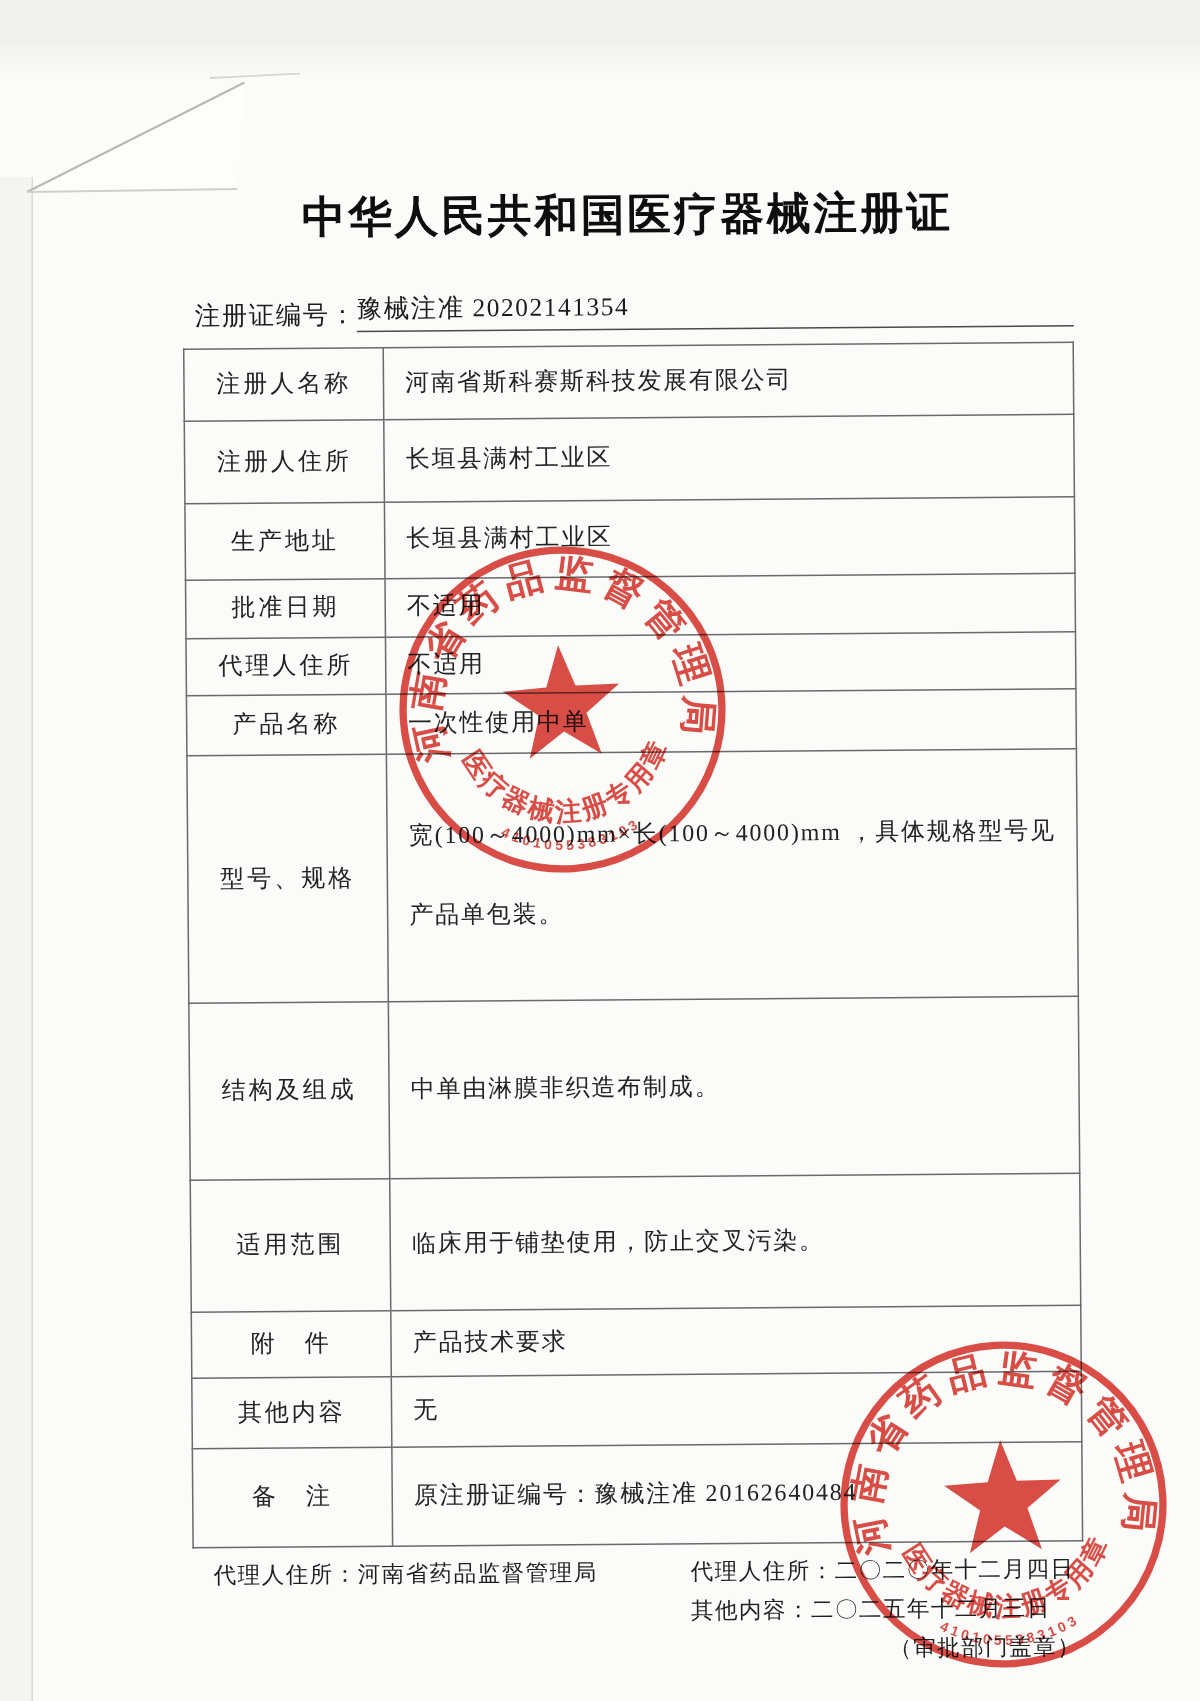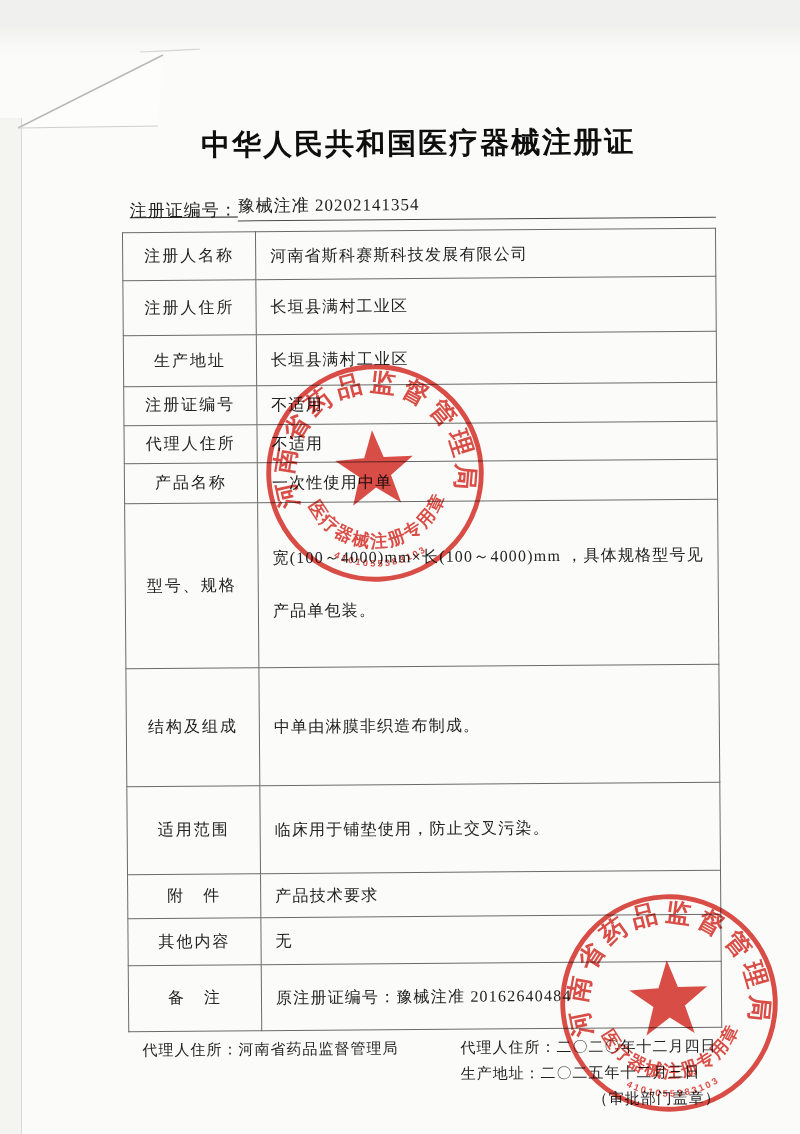--- a/index.html
+++ b/index.html
@@ -30,21 +30,21 @@
     text-align:center;
     font-size:29px;font-weight:bold;color:#0e0e0e;
     letter-spacing:2px;
   }
   .regline{
     margin-top:29px;
     display:flex;align-items:flex-end;
     font-size:17px;color:#1d1d1d;
     padding-left:8px;
   }
-  .regline .lbl{white-space:nowrap;letter-spacing:1px;text-decoration:underline;}
+  .regline .lbl{white-space:nowrap;letter-spacing:1px;}
   .regline .val{
     flex:1;
     border-bottom:1.5px solid #4a4a4a;
     padding-bottom:3px;letter-spacing:1px;
   }
   table.cert{
     margin-top:10px;
     width:594px;border-collapse:collapse;
     table-layout:fixed;
   }
@@ -111,21 +111,21 @@
         </tr>
         <tr style="height:55px;">
           <td class="c-label">注册人住所</td>
           <td class="c-value">长垣县满村工业区</td>
         </tr>
         <tr style="height:51px;">
           <td class="c-label">生产地址</td>
           <td class="c-value">长垣县满村工业区</td>
         </tr>
         <tr style="height:33px;">
-          <td class="c-label">注册证编号</td>
+          <td class="c-label">批准日期</td>
           <td class="c-value">不适用</td>
         </tr>
         <tr style="height:33px;">
           <td class="c-label">代理人住所</td>
           <td class="c-value">不适用</td>
         </tr>
         <tr style="height:40px;">
           <td class="c-label">产品名称</td>
           <td class="c-value">一次性使用中单</td>
         </tr>
@@ -158,21 +158,21 @@
 
     <div class="footer">
       <div class="left">
         <span>代理人住所：</span><span>河南省药品监督管理局</span>
       </div>
       <div class="right">
         <div class="line">
           <span>代理人住所：</span><span>二〇二〇年十二月四日</span>
         </div>
         <div class="line">
-          <span>生产地址：</span><span>二〇二五年十二月三日</span>
+          <span>其他内容：</span><span>二〇二五年十二月三日</span>
         </div>
         <div class="seal-note">（审批部门盖章）</div>
       </div>
     </div>
 
   </div>
 
   <svg id="stamp1" class="stamp" width="234" height="234" viewBox="0 0 240 240">
     <defs>
       <path id="s1-top" d="M47.3,162 A84,84 0 1 1 192.7,162" fill="none"></path>

